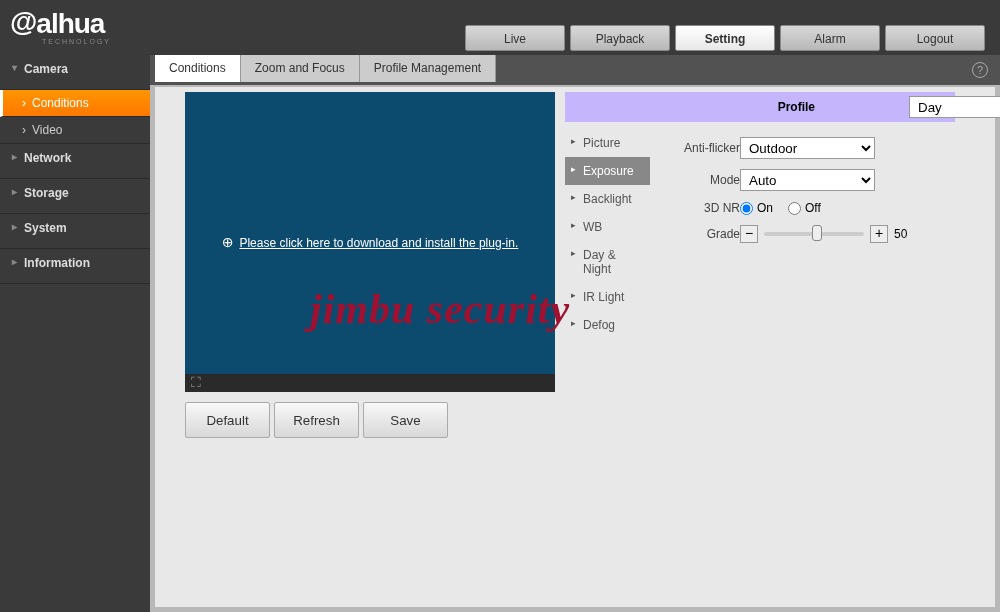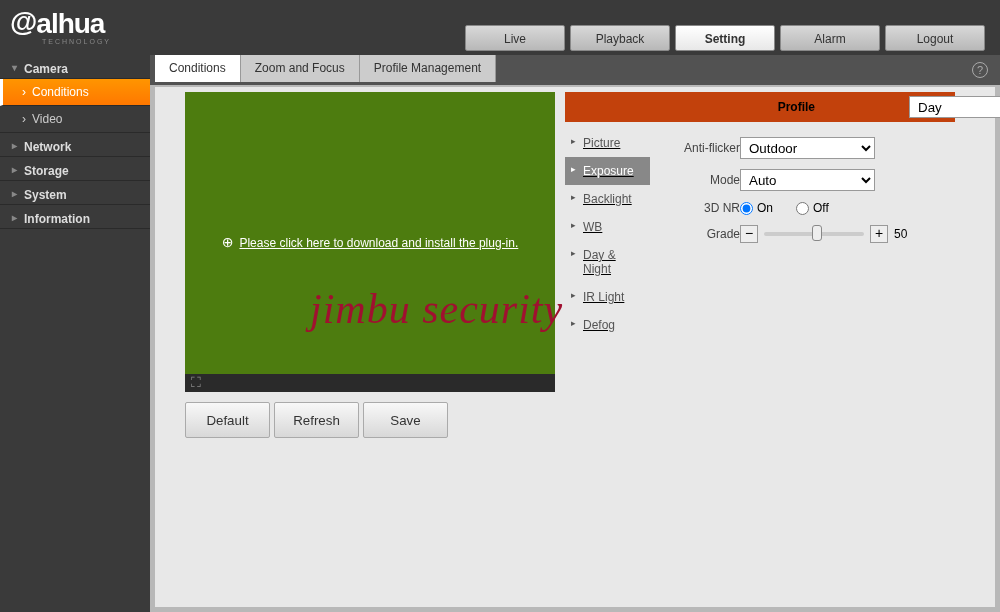--- a/index.html
+++ b/index.html
@@ -14,60 +14,60 @@
     .top-nav-item.active { background: linear-gradient(#fff, #e8e8e8); font-weight: bold; }
     
     .subheader { background: #525252; height: 30px; position: relative; }
     .help-icon { position: absolute; right: 12px; top: 7px; width: 16px; height: 16px; border: 1px solid #aaa; border-radius: 50%; color: #aaa; text-align: center; line-height: 14px; font-size: 11px; cursor: pointer; }
     
     .tabs { position: absolute; left: 155px; top: 0; display: flex; }
     .tab { padding: 0 14px; height: 27px; line-height: 27px; background: #ccc; border-right: 1px solid #999; color: #333; cursor: pointer; }
     .tab.active { background: #fff; }
     
     .sidebar { position: absolute; left: 0; top: 55px; width: 150px; height: 557px; background: #3a3a3a; }
-    .sidebar-item { padding: 7px 10px 2px 24px; color: #ddd; cursor: pointer; position: relative; font-weight: bold; border-bottom: 1px solid #2a2a2a; }
+    .sidebar-item { padding: 7px 10px 13px 24px; color: #ddd; cursor: pointer; position: relative; font-weight: bold; border-bottom: 1px solid #2a2a2a; }
     .sidebar-item:before { content: '▸'; position: absolute; left: 12px; font-size: 10px; color: #888;}
     .sidebar-item.expanded:before { content: '▾'; }
     .sidebar-subitem { padding: 6px 10px 6px 32px; color: #ccc; cursor: pointer; position: relative; font-weight: normal; border-bottom: 1px solid #2a2a2a;}
     .sidebar-subitem:before { content: '›'; position: absolute; left: 22px; font-size: 12px; }
     .sidebar-subitem.active { background: linear-gradient(#ff9500, #ff7800); color: white; border-left: 3px solid white; padding-left: 29px;}
     .sidebar-subitem.active:before { left: 19px; }
     
     .content { position: absolute; left: 155px; top: 87px; right: 5px; bottom: 5px; background: #e8e8e8; }
     
-    .video-area { position: absolute; left: 30px; top: 5px; width: 370px; height: 300px; background: #4d7c0f; padding-left: 12px; }
+    .video-area { position: absolute; left: 30px; top: 5px; width: 370px; height: 300px; background: #0c4a6e; padding-left: 12px; }
     .plugin-msg { position: absolute; top: 50%; left: 50%; transform: translate(-50%, -50%); color: white; text-decoration: underline; cursor: pointer; white-space: nowrap; font-size: 12px; }
     .plugin-msg:before { content: '⊕'; margin-right: 6px; text-decoration: none; display: inline-block; font-size: 14px;}
     .fullscreen-bar { position: absolute; bottom: 0; left: 0; right: 0; height: 18px; background: #2a2a2a; }
     .fullscreen-icon { color: #888; padding: 0px 6px; cursor: pointer; font-size: 14px; }
     
     .btn-row { position: absolute; left: 30px; top: 315px; display: flex; gap: 4px; }
     .btn { width: 85px; height: 36px; background: linear-gradient(#f8f8f8, #d8d8d8); border: 1px solid #aaa; cursor: pointer; border-radius: 2px; color: #333; }
-    .profile-row { position: absolute; left: 410px; top: 5px; right: 40px; height: 30px; background: #c2410c; display: flex; align-items: center; justify-content: flex-end; padding-right: 130px; }
+    .profile-row { position: absolute; left: 410px; top: 5px; right: 40px; height: 30px; background: #c4b5fd; display: flex; align-items: center; justify-content: flex-end; padding-right: 130px; }
     .profile-label { font-weight: bold; margin-right: 10px; }
     
-    .settings-categories { position: absolute; left: 410px; top: 42px; width: 85px; text-decoration: underline; }
+    .settings-categories { position: absolute; left: 410px; top: 42px; width: 85px; }
     .cat-item { padding: 7px 8px 7px 18px; cursor: pointer; position: relative; color: #555; }
     .cat-item:before { content: '▸'; position: absolute; left: 6px; font-size: 9px; }
     .cat-item.active { background: #888; color: white; }
     
     .settings-form { position: absolute; left: 510px; top: 50px; }
     .form-row { display: flex; align-items: center; margin-bottom: 10px; }
     .form-label { width: 75px; text-align: right; color: #444; }
     .form-select { width: 135px; height: 22px; border: 1px solid #999; background: white; padding: 0 4px; }
-    .radio-group { display: flex; gap: 23px; align-items: center; }
+    .radio-group { display: flex; gap: 15px; align-items: center; }
     .radio-opt { display: flex; align-items: center; gap: 4px; }
     .slider-wrap { display: flex; align-items: center; gap: 6px; }
     .slider-btn { width: 18px; height: 18px; border: 1px solid #999; background: #eee; text-align: center; line-height: 14px; cursor: pointer; font-size: 14px;}
     .slider-track { width: 100px; height: 4px; background: #ccc; position: relative; border-radius: 2px; }
     .slider-thumb { position: absolute; width: 10px; height: 16px; background: #eee; border: 1px solid #888; border-radius: 3px; top: -7px; left: 48px; cursor: pointer; }
     
     .profile-select-wrap { position: absolute; left: 754px; top: 9px; }
     
-    .watermark { position: absolute; left: 310px; top: 285px; font-size: 42px; font-style: italic; font-weight: normal; color: #a01030; font-family: Georgia, serif; letter-spacing: 1px; pointer-events: none; z-index: 100; }
+    .watermark { position: absolute; left: 310px; top: 285px; font-size: 42px; font-style: italic; font-weight: bold; color: #a01030; font-family: Georgia, serif; letter-spacing: 1px; pointer-events: none; z-index: 100; }
     
     input[type=radio]{ cursor:pointer; }
   </style>
 </head>
 <body>
 
 <div class="header">
   <div class="logo">
     <span style="position:relative;top:-2px;">@</span><span>alhua</span>
   </div>

